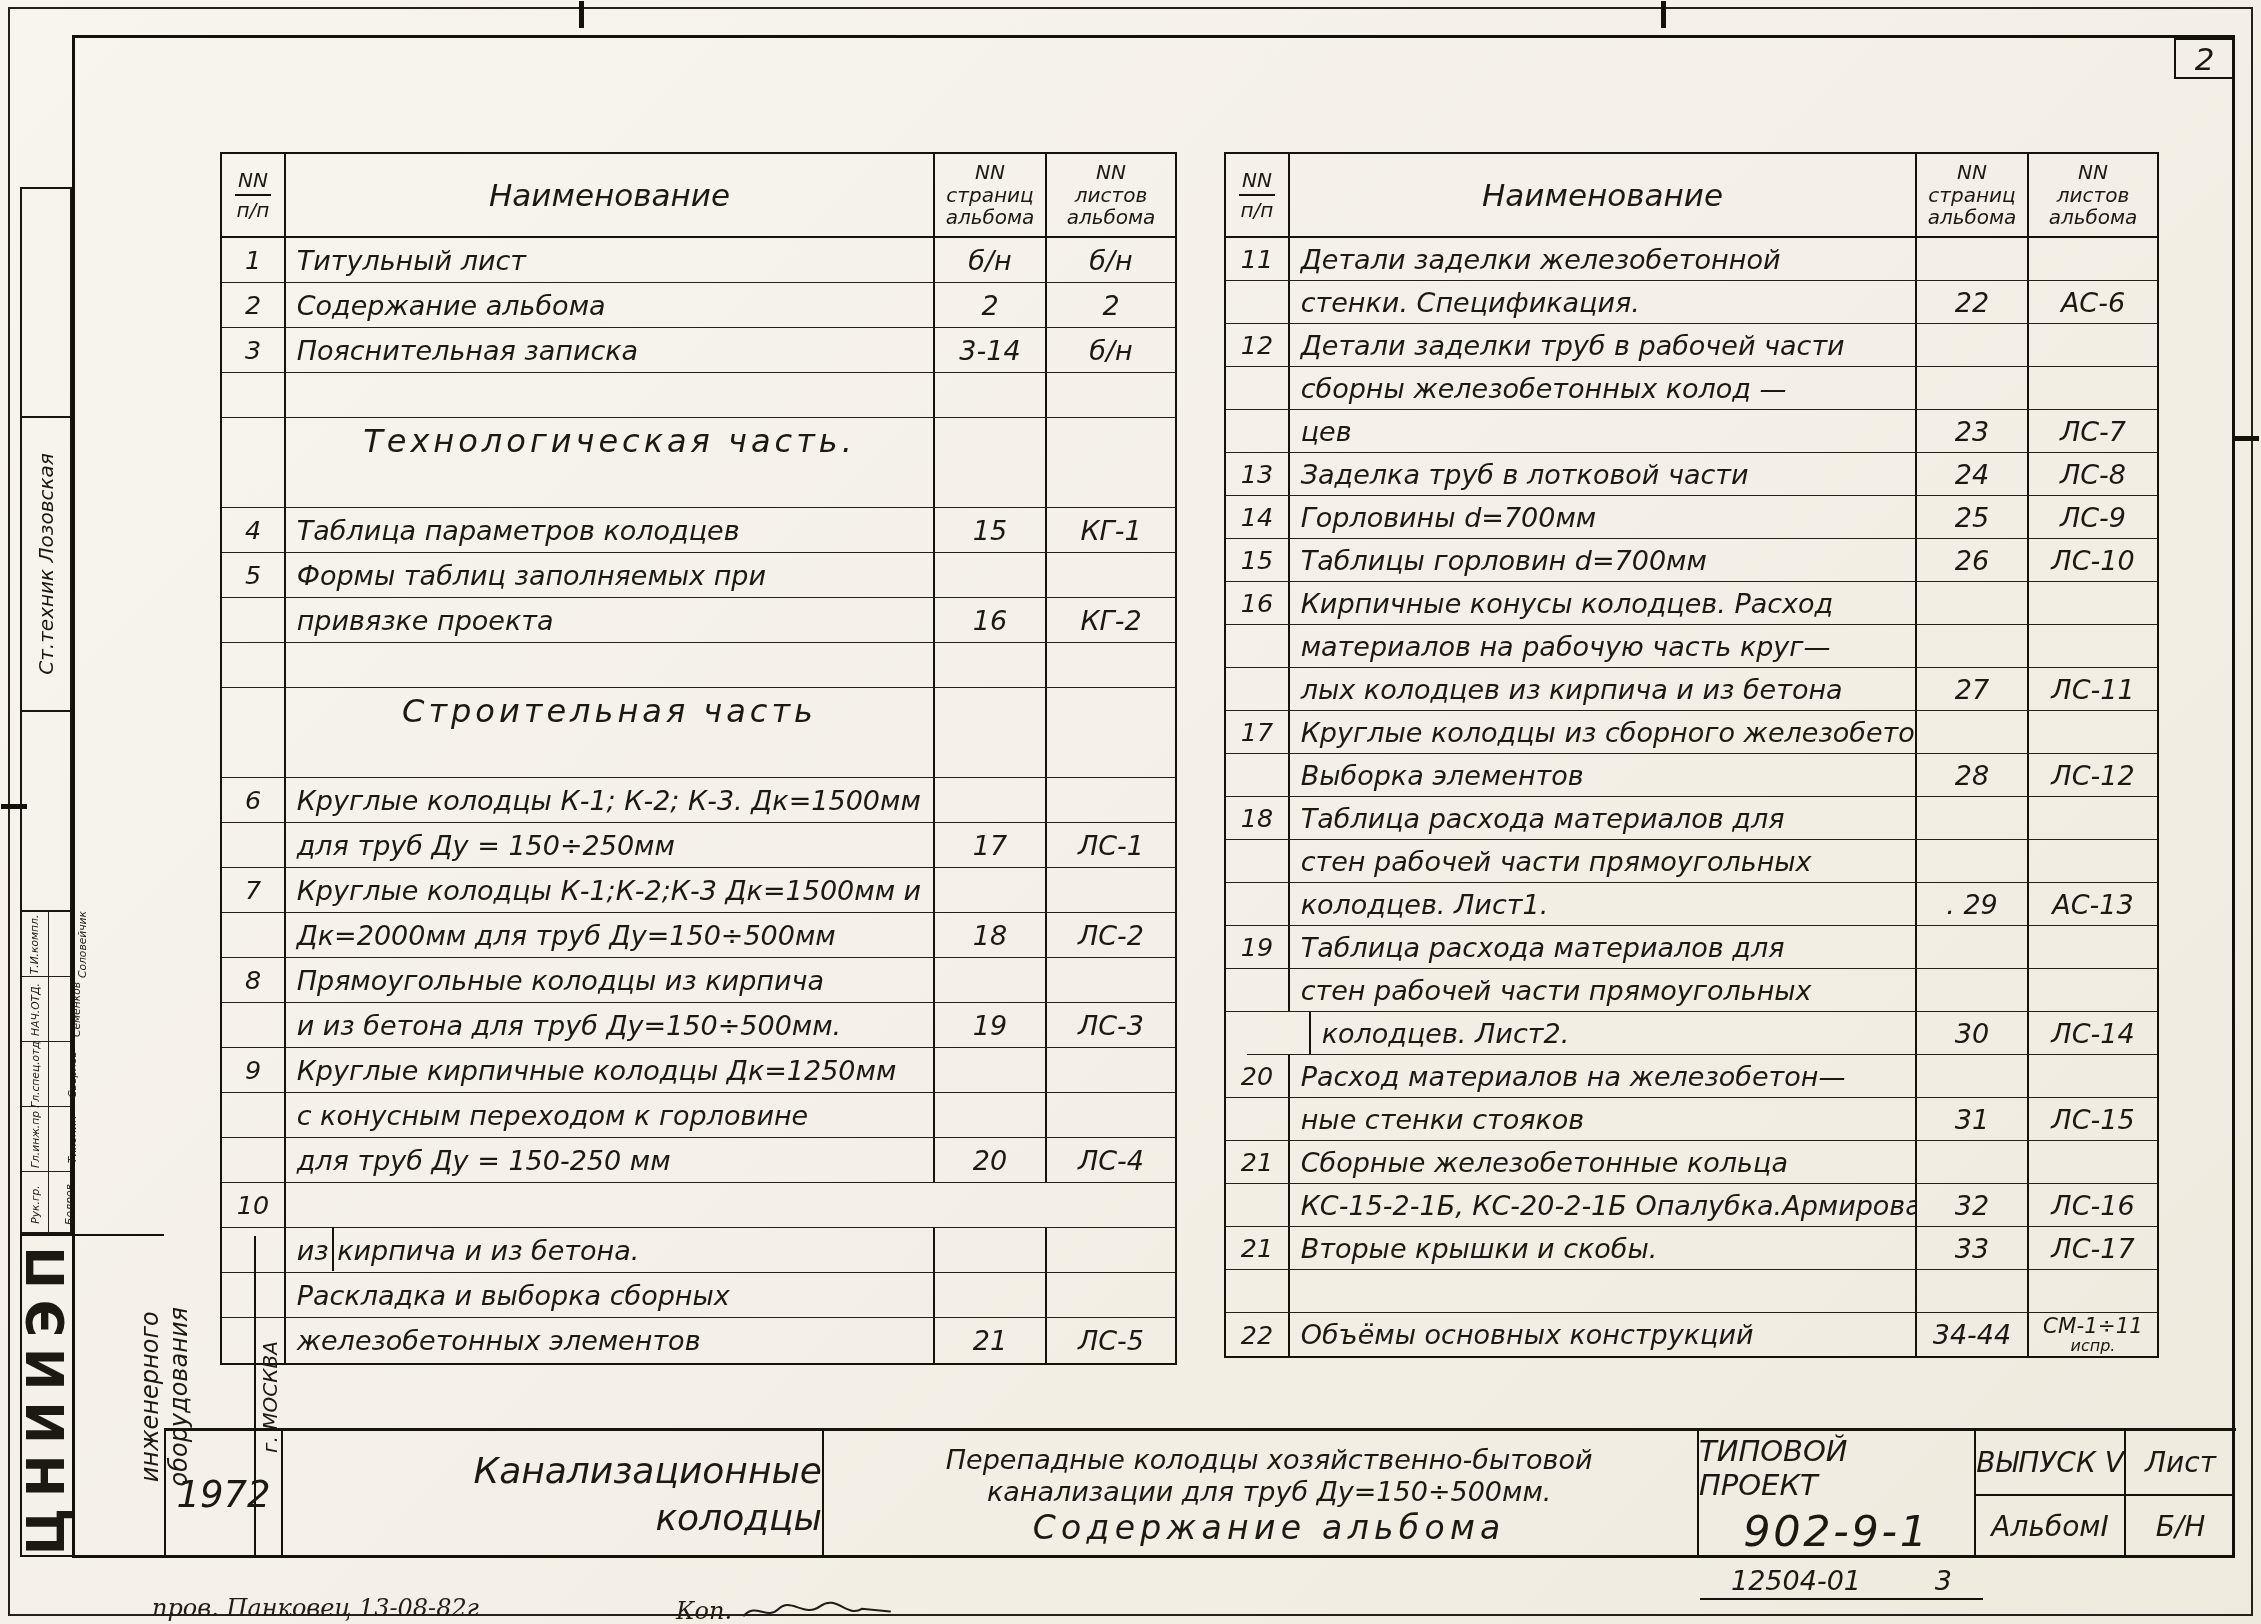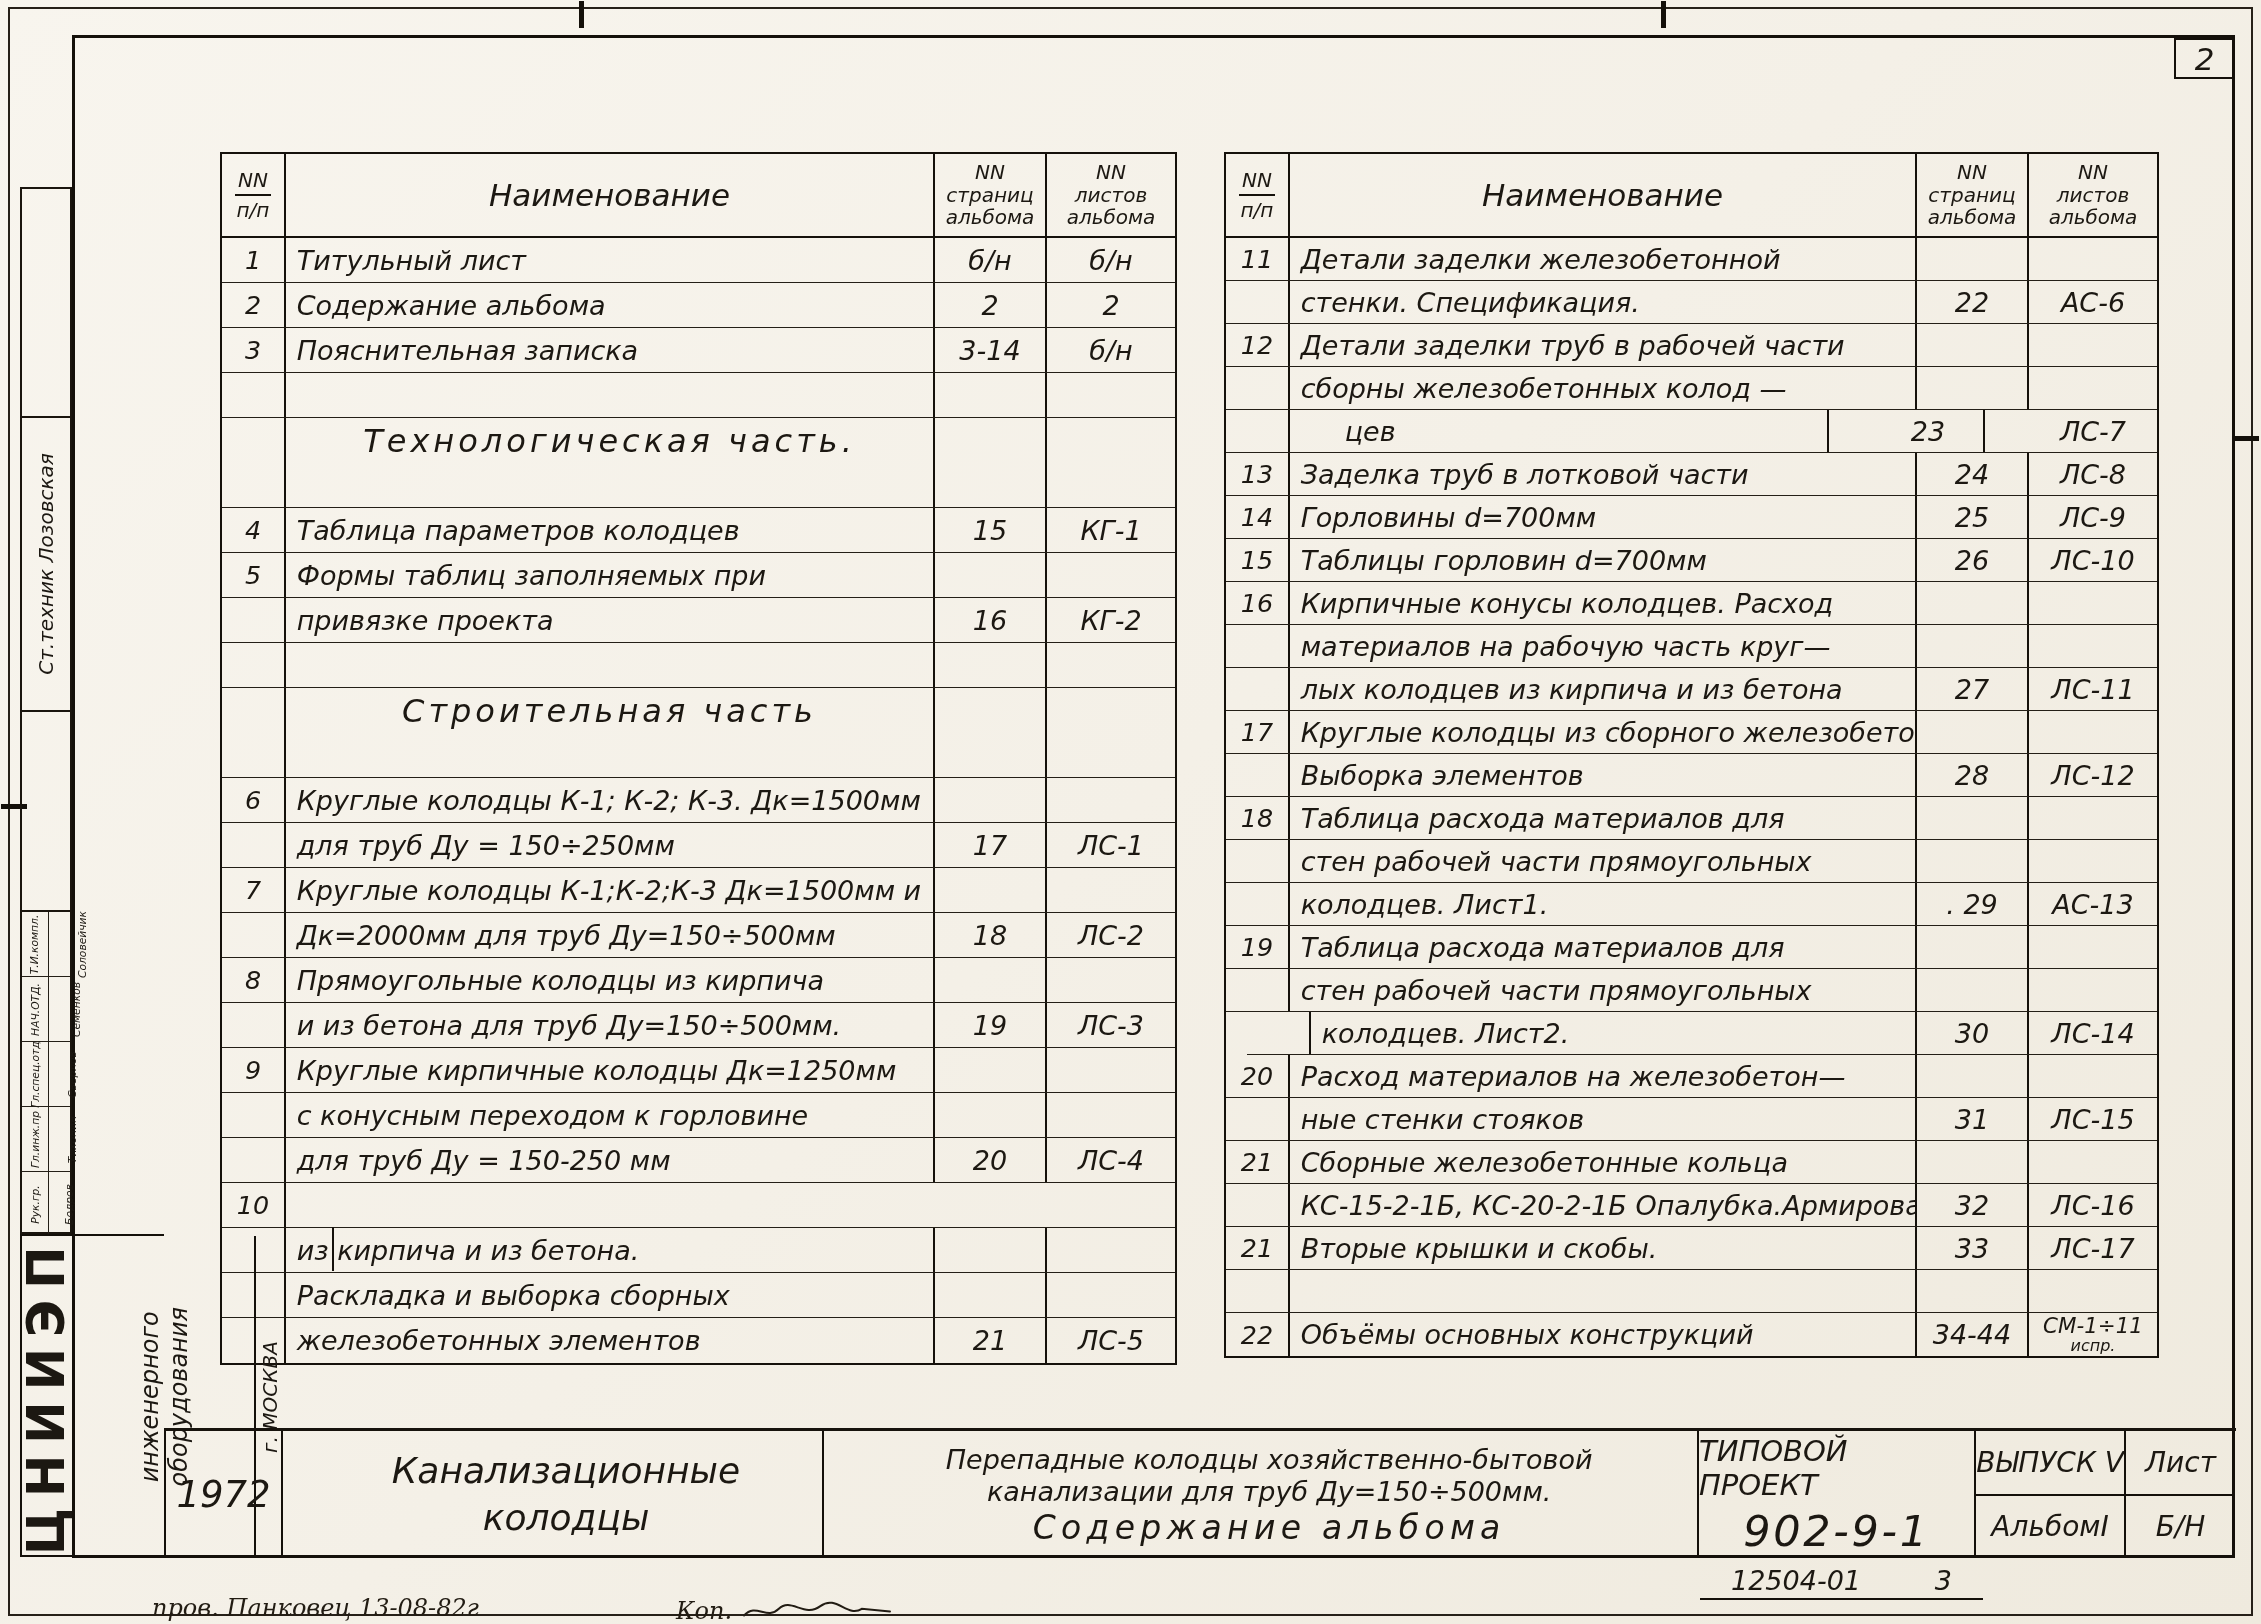--- a/index.html
+++ b/index.html
@@ -65,21 +65,21 @@
   #orgname{flex:1}
   #orgname .vtext{font-size:24px;line-height:1.2}
   #orgcity{width:28px;border-left:2px solid #14100a}
   #orgcity .vtext{font-size:20px}
 
   
   .tb-top{position:absolute;left:164px;top:1428px;width:2072px;height:2.7px}
   .tb-cell{position:absolute;top:1431px;height:127px;border-left:2.7px solid #14100a;
            display:flex;flex-direction:column;align-items:center;justify-content:center;font-style:italic}
   #cell-year{left:164px;width:117px;font-size:37px}
-  #cell-object{left:281px;width:541px;align-items:center;padding-left:27px;font-size:36px;line-height:1.3}
+  #cell-object{left:281px;width:541px;align-items:flex-end;padding-left:27px;font-size:36px;line-height:1.3}
   #cell-subject{left:822px;width:875px;align-items:center;padding:5.3px 0 2.7px 17.4px;font-size:27px;line-height:1.18}
   #cell-subject .big{align-self:center;font-size:33px;letter-spacing:5.3px;margin-top:1.3px}
   #cell-project{left:1697px;width:277px}
   #cell-project .lbl{font-size:29px}
   #cell-project .num{font-size:43px;letter-spacing:2.7px;margin-top:4px}
   #cell-issue{left:1974px;width:150px;padding:0}
   #cell-sheet{left:2124px;width:111px;padding:0}
   .half{flex:1;width:100%;display:flex;align-items:center;justify-content:center;font-size:28px}
   .half.bot{border-top:2px solid #14100a}
 
@@ -433,21 +433,21 @@
         <div class="c sheets"></div>
       </div>
       <div class="trow" style="height: 43px;">
         <div class="c num"></div>
         <div class="c name">
           <span>сборны железобетонных колод —</span>
         </div>
         <div class="c pages"></div>
         <div class="c sheets"></div>
       </div>
-      <div class="trow" style="height: 43px; gap: 44px;">
+      <div class="trow" style="height: 43px;">
         <div class="c num"></div>
         <div class="c name">
           <span>цев</span>
         </div>
         <div class="c pages">
           <span>23</span>
         </div>
         <div class="c sheets">
           <span>ЛС-7</span>
         </div>

